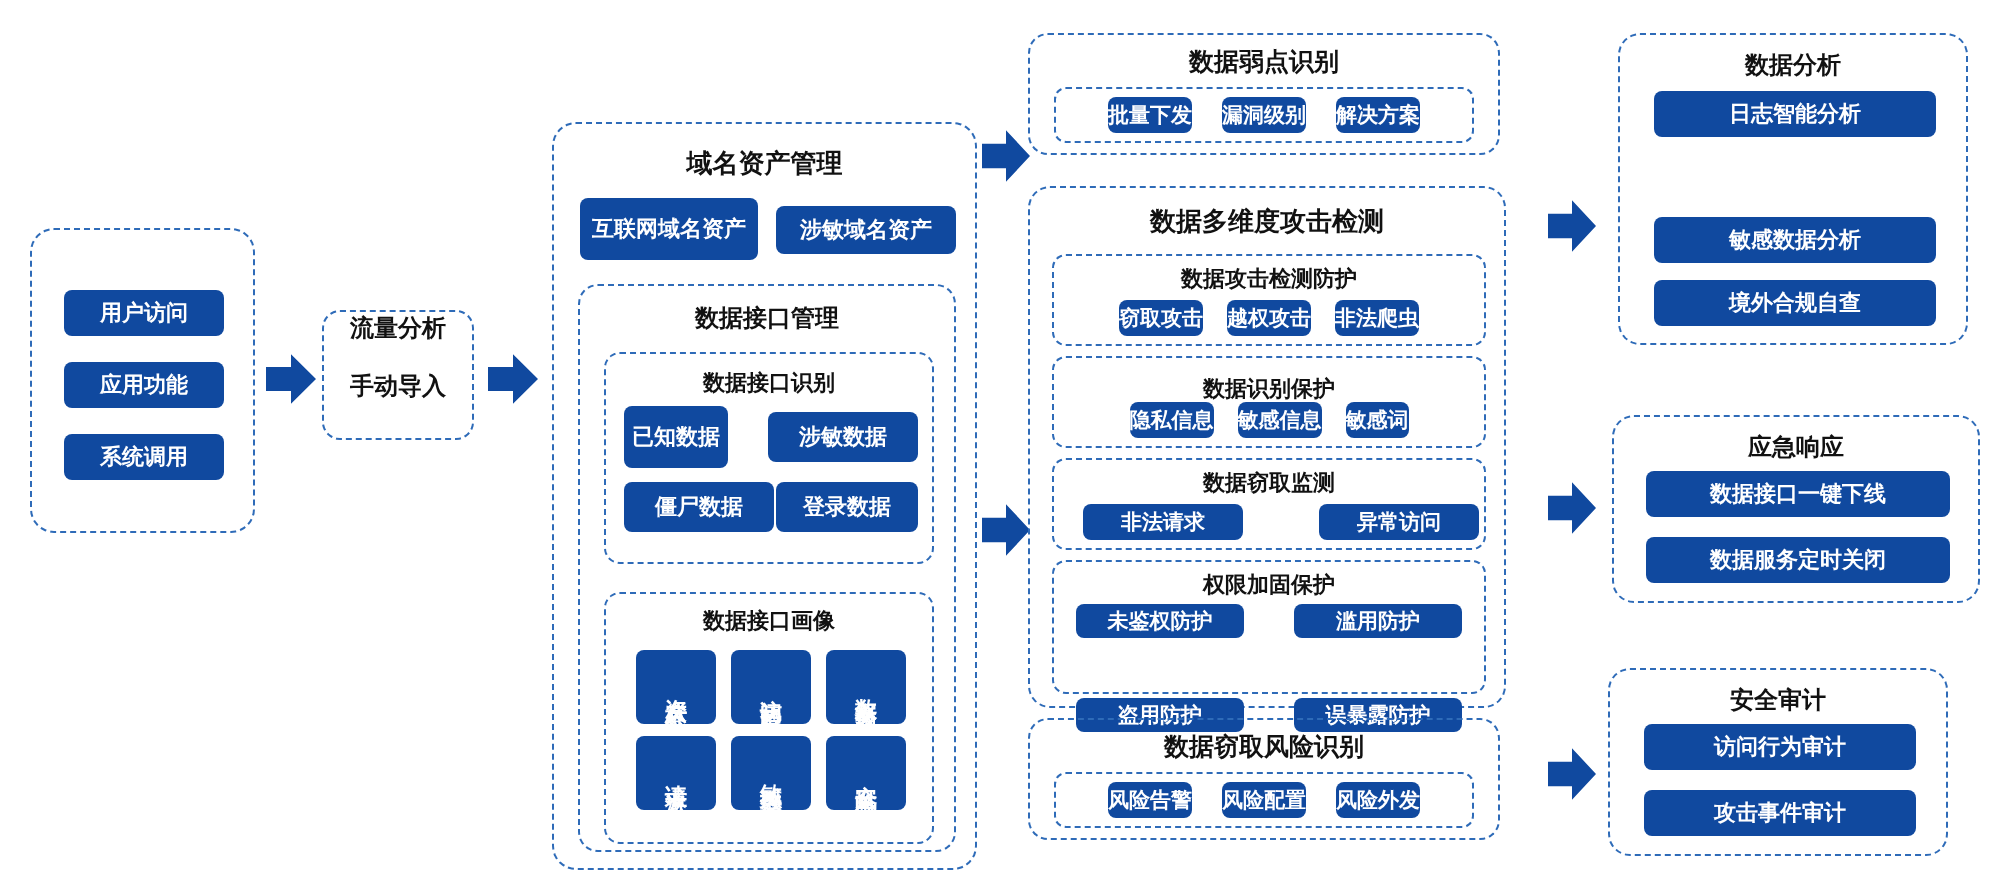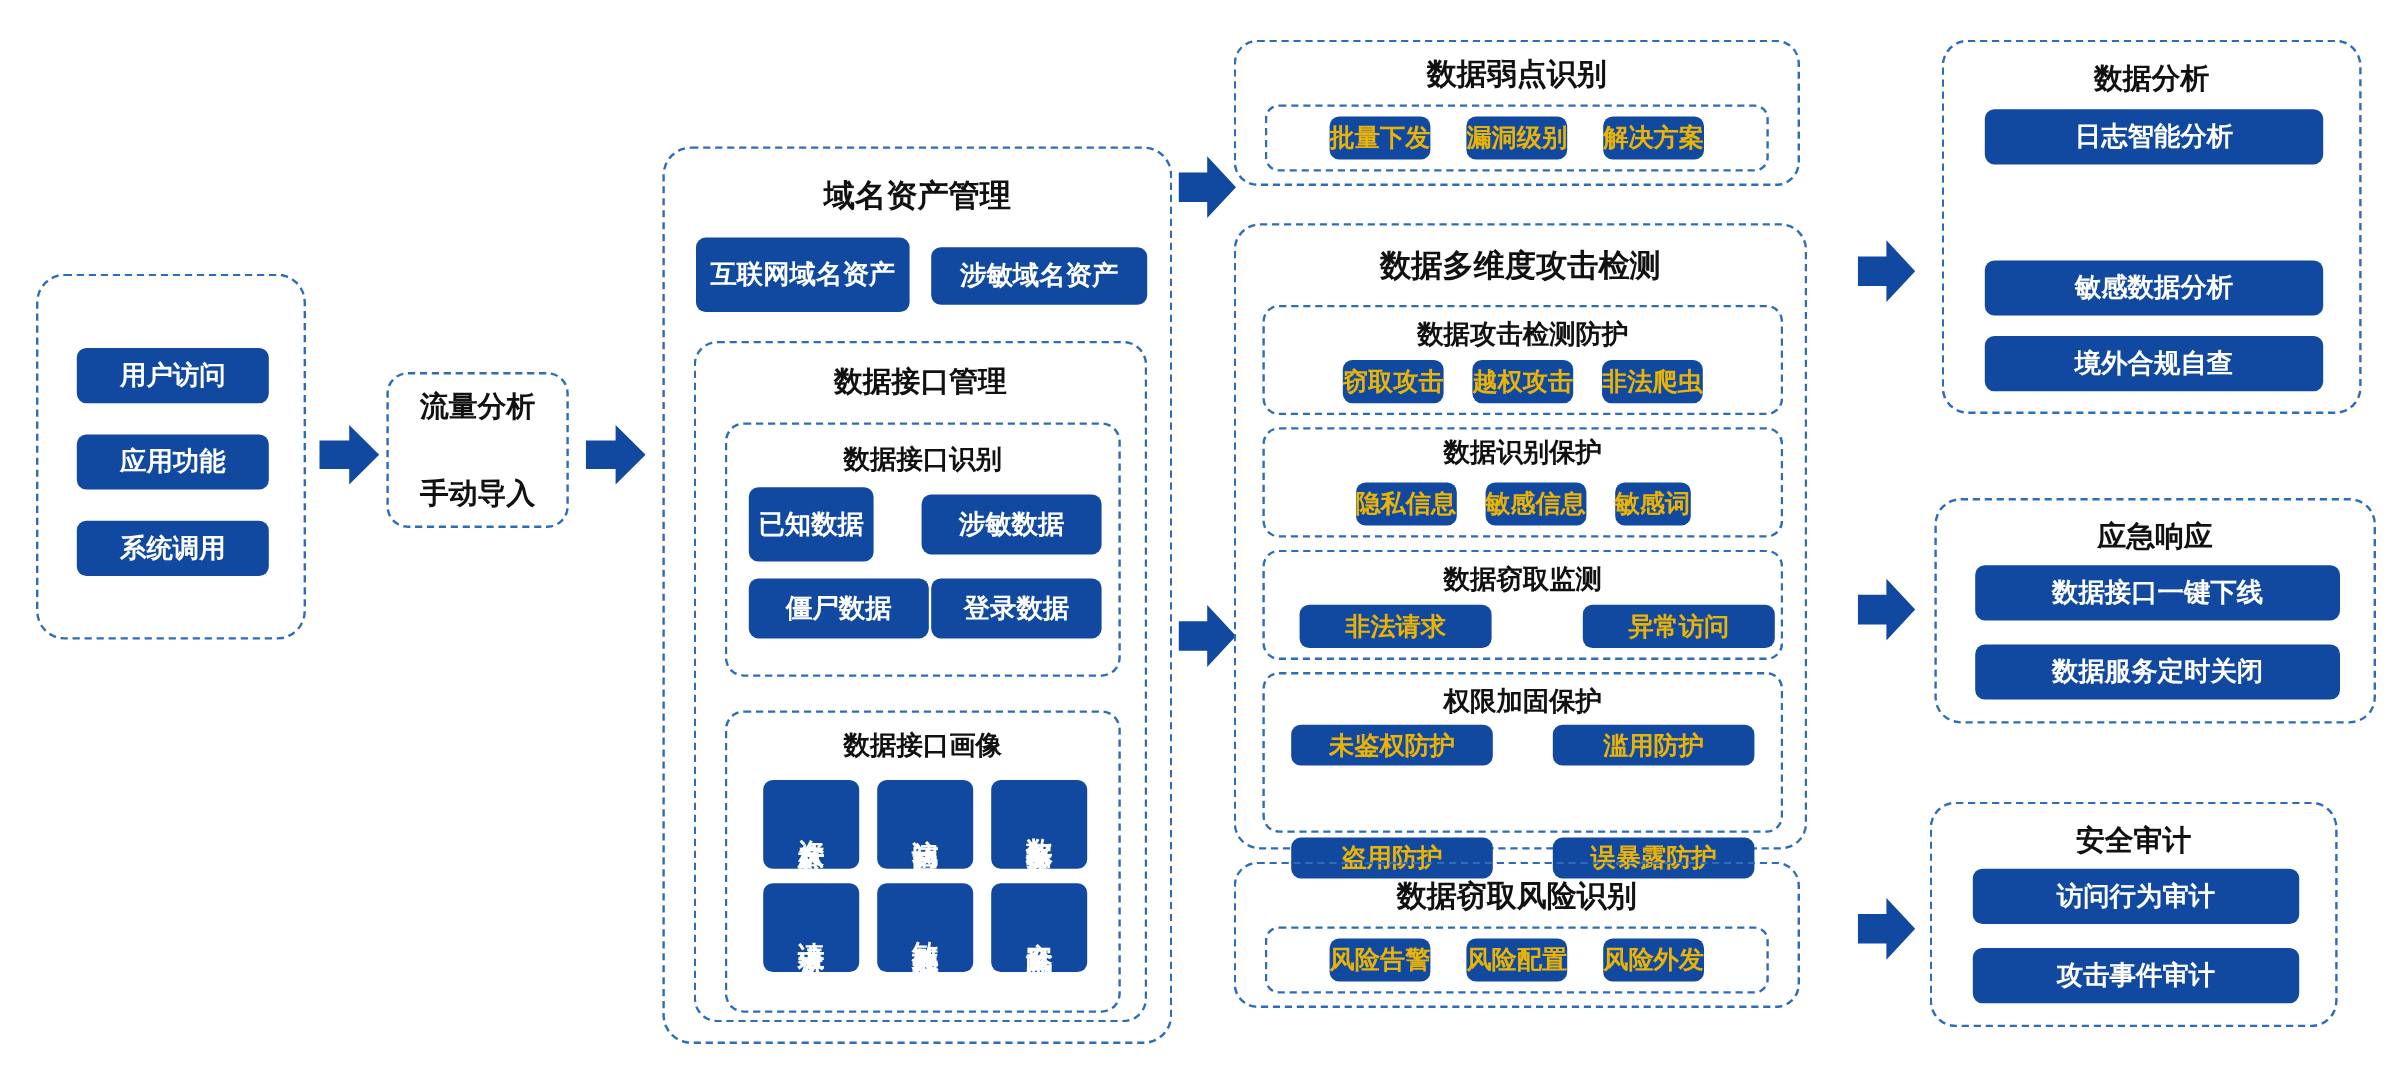--- a/index.html
+++ b/index.html
@@ -5,27 +5,27 @@
   :root{
     --primary:#10499f;
     --dash:#2e6bb8;
     --text:#111111;
   }
   *{margin:0;padding:0;box-sizing:border-box;}
   body{background:#ffffff;font-family:"Liberation Sans","DejaVu Sans",sans-serif;}
   #canvas{position:relative;width:1996px;height:892px;background:#ffffff;overflow:hidden;}
   .dashed{position:absolute;border:2px dashed var(--dash);border-radius:24px;background:transparent;}
   .btn{position:absolute;background:var(--primary);color:#ffffff;font-weight:700;display:flex;align-items:center;justify-content:center;text-align:center;border-radius:8px;font-size:22px;line-height:1.25;padding:2px 6px;}
-  .chip{background:var(--primary);color:#eab308;font-weight:700;border-radius:8px;font-size:21px;height:36px;display:flex;align-items:center;justify-content:center;padding:0 0;white-space:nowrap;}
+  .chip{background:var(--primary);color:#ffffff;font-weight:700;border-radius:8px;font-size:21px;height:36px;display:flex;align-items:center;justify-content:center;padding:0 0;white-space:nowrap;}
   .boxtitle{position:absolute;left:0;width:100%;text-align:center;font-weight:700;color:var(--text);}
   .chiprow{position:absolute;left:0;width:100%;display:flex;justify-content:center;align-items:center;}
   .arrow{position:absolute;background:var(--primary);clip-path:polygon(0% 28%,50% 28%,50% 4%,100% 50%,50% 96%,50% 72%,0% 72%);}
   .group{position:absolute;border:2px dashed var(--dash);border-radius:14px;}
   .vbox{position:absolute;background:var(--primary);border-radius:8px;color:#ffffff;font-weight:700;font-size:22px;writing-mode:vertical-rl;text-orientation:upright;overflow:hidden;display:flex;align-items:center;justify-content:center;letter-spacing:3px;}
-  .ingest{display:flex;flex-direction:column;align-items:center;justify-content:center;gap:40px;font-weight:700;font-size:24px;color:var(--text);}
+  .ingest{display:flex;flex-direction:column;align-items:center;gap:26px;font-weight:700;font-size:24px;color:var(--text);}
 </style>
 </head>
 <body>
 
 <div id="canvas">
 
   <div class="dashed" style="left:30px;top:228px;width:225px;height:305px;">
     <div class="btn" style="left:32px;top:60px;width:160px;height:46px;">用户访问</div>
     <div class="btn" style="left:32px;top:132px;width:160px;height:46px;">应用功能</div>
     <div class="btn" style="left:32px;top:204px;width:160px;height:46px;">系统调用</div>
@@ -86,21 +86,21 @@
     <div class="group" style="left:22px;top:66px;width:434px;height:92px;">
       <div class="boxtitle" style="top:8px;font-size:22px;">数据攻击检测防护</div>
       <div class="chiprow" style="top:44px;gap:24px;">
         <span class="chip">窃取攻击</span>
         <span class="chip">越权攻击</span>
         <span class="chip">非法爬虫</span>
       </div>
     </div>
 
     <div class="group" style="left:22px;top:168px;width:434px;height:92px;">
-      <div class="boxtitle" style="top:4px;font-size:22px;">数据识别保护</div>
+      <div class="boxtitle" style="top:16px;font-size:22px;">数据识别保护</div>
       <div class="chiprow" style="top:44px;gap:24px;">
         <span class="chip">隐私信息</span>
         <span class="chip">敏感信息</span>
         <span class="chip">敏感词</span>
       </div>
     </div>
 
     <div class="group" style="left:22px;top:270px;width:434px;height:92px;">
       <div class="boxtitle" style="top:8px;font-size:22px;">数据窃取监测</div>
       <div class="chiprow" style="top:44px;gap:60px;">

